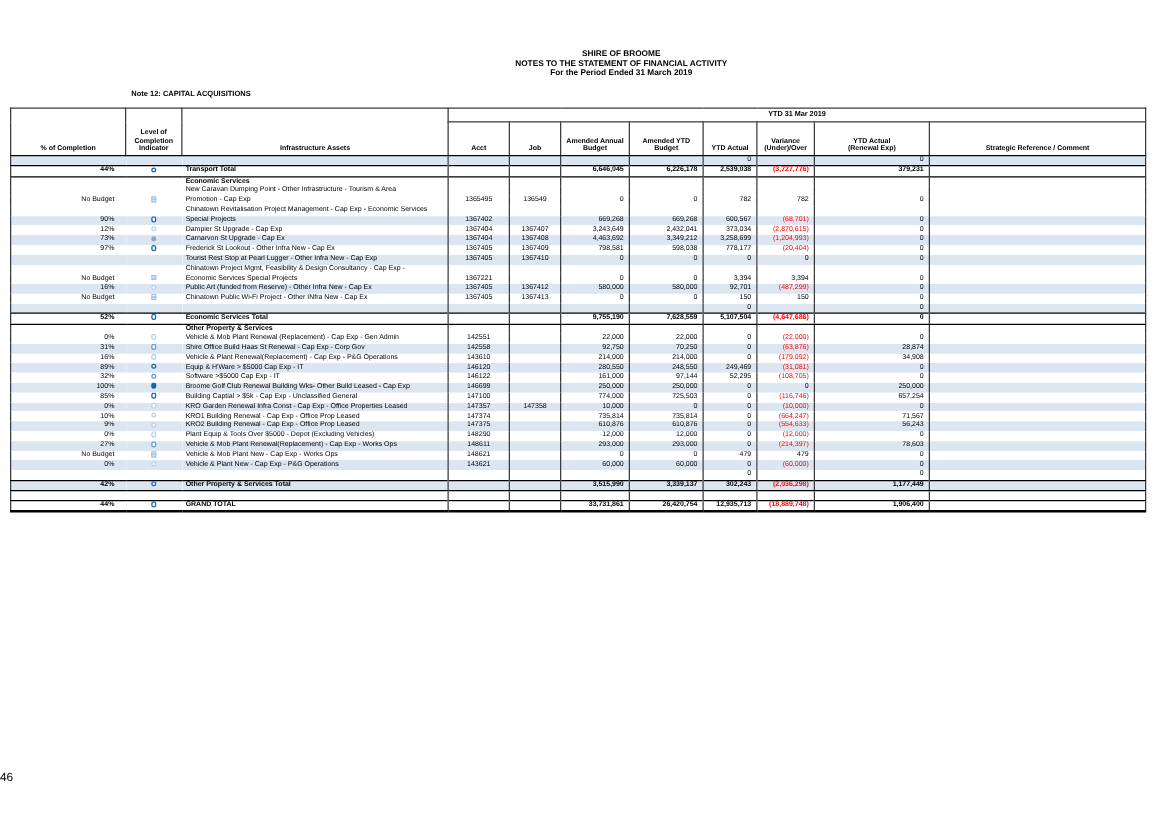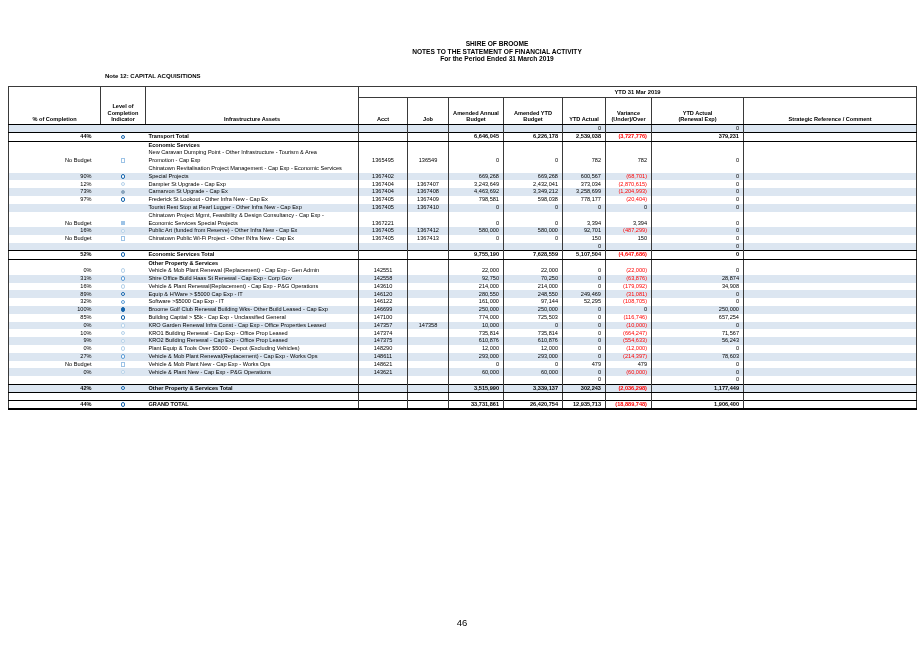--- a/index.html
+++ b/index.html
@@ -58,21 +58,21 @@
   .ring-pale{border:1.1px solid #b5d2ea;background:#fff;}
   .ring-medium{border:1.1px solid #5b9bd5;background:#fff;}
   .ring-bold{border:1.5px solid #1464ac;background:#fff;}
   .dot-center{border:1.1px solid #8aa5bd;
     background:radial-gradient(circle,#8aa5bd 0 0.9px,transparent 1.1px);}
   .filled{background:#1464ac;border:1px solid #1464ac;}
   .box-x{border-radius:0;border:1px solid #9dc3e6;background:
     linear-gradient(45deg,transparent 42%,#9dc3e6 42%,#9dc3e6 58%,transparent 58%),
     linear-gradient(135deg,transparent 42%,#9dc3e6 42%,#9dc3e6 58%,transparent 58%);}
   .page-number{
-    position:absolute;top:617px;left:0;width:100%;text-align:center;font-size:9.5px;
+    position:absolute;top:617px;left:0;width:100%;font-size:9.5px;
   }
 </style>
 </head>
 <body>
 
 <div class="title-block">
   <div>SHIRE OF BROOME</div>
   <div>NOTES TO THE STATEMENT OF FINANCIAL ACTIVITY</div>
   <div>For the Period Ended 31 March 2019</div>
 </div>

